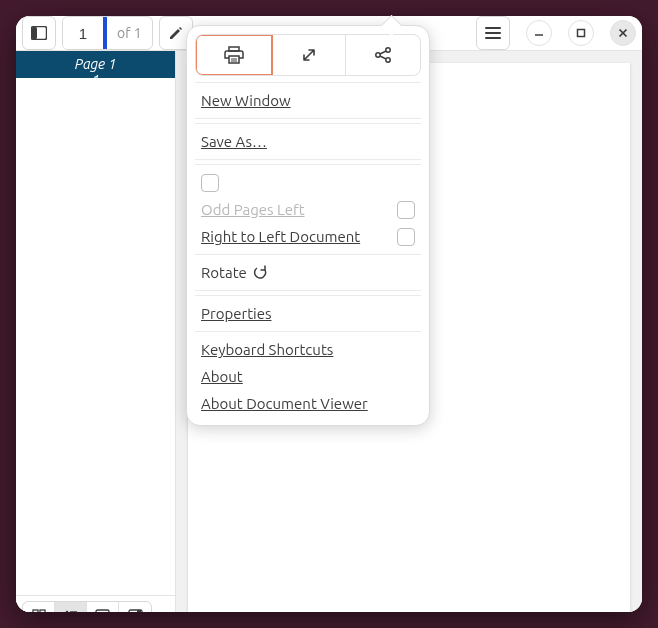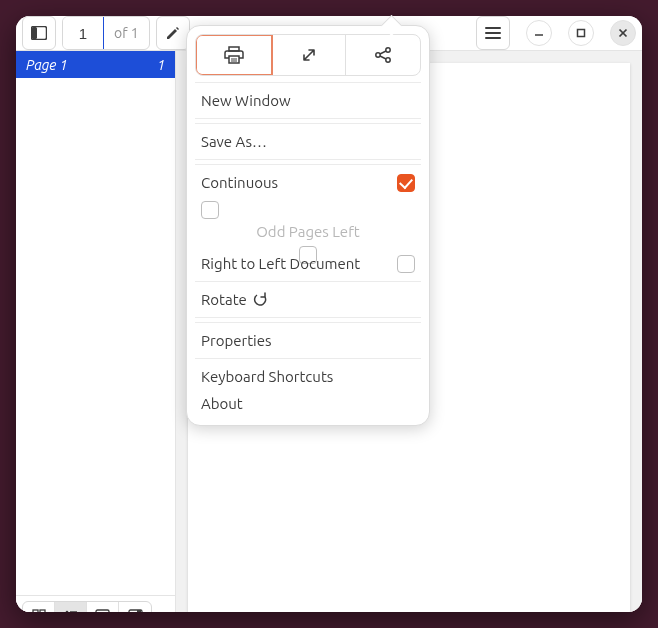--- a/index.html
+++ b/index.html
@@ -62,21 +62,21 @@
     border: none;
     text-align: center;
     font-size: 15px;
     color: #3d3d3d;
     background: #ffffff;
     outline: none;
   }
   .page-total {
     padding: 0 10px;
     color: #919191;
-    border-left: 1px solid #1d4ed8;
+    border-left: 4px solid #1d4ed8;
     height: 100%;
     display: flex;
     align-items: center;
     font-size: 14px;
   }
   .spacer { flex: 1; }
   .win-btn {
     width: 26px; height: 26px;
     border-radius: 50%;
     background: #ffffff;
@@ -94,28 +94,29 @@
   }
   .sidepanel {
     width: 160px;
     background: #ffffff;
     border-right: 1px solid #e4e4e4;
     display: flex;
     flex-direction: column;
   }
   .thumb-label {
     height: 27px;
-    background: #1d4ed8;
+    background: #0c4a6e;
     color: #ffffff;
     display: flex;
     align-items: center;
     padding: 5px 10px;
     font-size: 14px;
     font-style: italic;
     justify-content: space-between;
+    flex-direction: column;
   }
   .thumb-label .num { font-style: italic; }
   .bottom-toolbar {
     height: 40px;
     border-top: 1px solid #e4e4e4;
     display: flex;
     align-items: center;
     padding: 0 6px;
   }
   .bt-group {
@@ -201,22 +202,22 @@
   }
   .menu-item {
     display: flex;
     align-items: center;
     height: 27px;
     padding: 0 6px;
     color: #3d3d3d;
     border-radius: 6px;
     gap: 6px;
   }
-  .menu-item.disabled { color: #b7b7b7; flex-direction: column; }
-  .menu-item .lbl { flex: 1; }
+  .menu-item.disabled { color: #b7b7b7; }
+  .menu-item .lbl { flex: 1; text-decoration: underline; }
   .chk {
     width: 18px; height: 18px;
     border: 1px solid #bdbdbd;
     border-radius: 4px;
     background: #ffffff;
     flex-shrink: 0;
   }
   .chk.on {
     background: #e95420;
     border-color: #e95420;
@@ -372,24 +373,20 @@
       <span class="lbl">New Window</span>
     </div>
   <div class="sep"></div>
   <div class="sep"></div>
   <div class="menu-item">
       <span class="lbl">Save As…</span>
     </div>
   <div class="sep"></div>
   <div class="sep"></div>
   <div class="menu-item">
-    <span class="lbl">Continuous</span>
-    <span class="chk on"></span>
-  </div>
-  <div class="menu-item">
     <span class="chk"></span>
   </div>
   <div class="menu-item disabled">
     <span class="lbl">Odd Pages Left</span>
     <span class="chk"></span>
   </div>
   <div class="menu-item">
     <span class="lbl">Right to Left Document</span>
     <span class="chk"></span>
   </div>
@@ -409,13 +406,16 @@
   <div class="menu-item">
       <span class="lbl">Properties</span>
     </div>
   <div class="sep"></div>
   <div class="menu-item">
       <span class="lbl">Keyboard Shortcuts</span>
     </div>
   <div class="menu-item">
       <span class="lbl">About</span>
     </div>
+  <div class="menu-item">
+      <span class="lbl">About Document Viewer</span>
+    </div>
 </div>
 
 </body></html>

